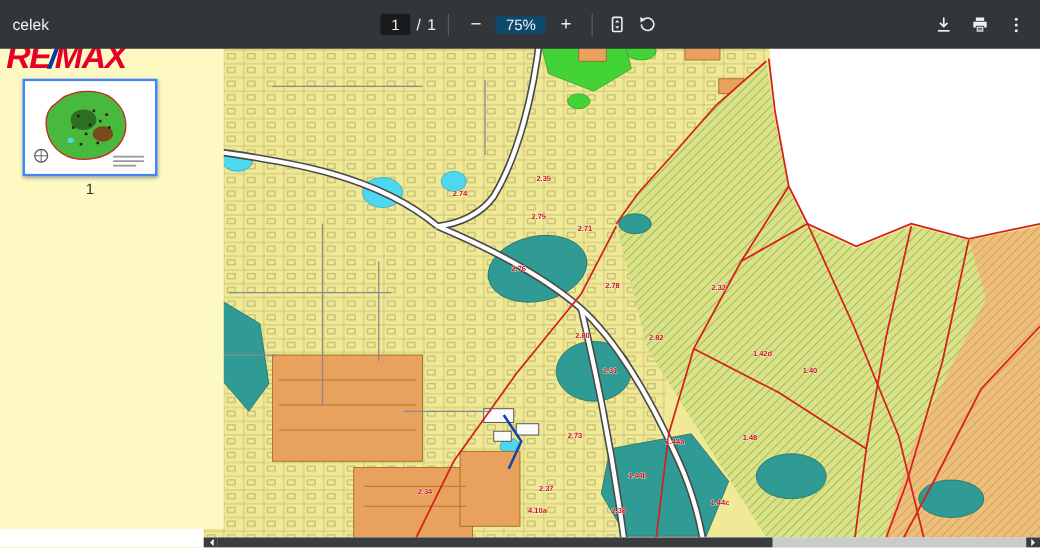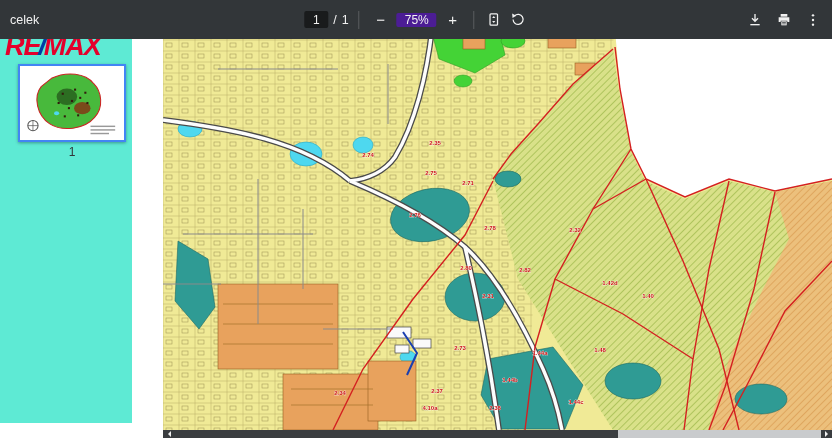--- a/index.html
+++ b/index.html
@@ -17,33 +17,33 @@
   .toolbar-title { margin-left:10px; }
   .toolbar-center {
     position:absolute; left:50%; transform:translateX(-50%);
     display:flex; align-items:center; gap:5px;
   }
   .page-input {
     width:24px; height:17px; background:#191b1c; border:none; outline:none;
     color:#f1f1f1; text-align:center; font-size:12px; border-radius:2px;
     font-family:"Liberation Sans", sans-serif;
   }
-  .zoom-box { background:#4c1d95; border-radius:2px; padding:0 8px; font-size:12px; }
+  .zoom-box { background:#0c4a6e; border-radius:2px; padding:0 8px; font-size:12px; }
   .tb-text-btn {
     width:22px; height:22px; background:none; border:none; color:#f1f1f1;
     font-size:15px; line-height:1; cursor:pointer; padding:0;
   }
   .icon-btn { background:none; border:none; padding:2px; cursor:pointer; display:flex; align-items:center; }
   .icon-btn svg { display:block; }
   .sep { width:1px; height:18px; background:#5a5d60; margin:0 5px; }
   .toolbar-right { margin-left:auto; display:flex; align-items:center; gap:9px; margin-right:9px; }
   
   .sidebar {
-    position:absolute; top:29px; left:0; width:132px; bottom:15px;
-    background:#5eead4; z-index:5;
+    position:absolute; top:29px; left:0; width:179px; bottom:15px;
+    background:#fef9c3; z-index:5;
   }
   .remax-logo {
     margin:1px 0 0 5px; font-weight:bold; font-style:italic;
     font-size:27px; letter-spacing:-1px; white-space:nowrap; line-height:30px;
   }
   .logo-re, .logo-max { color:#e4002b; }
   .logo-slash { color:#003da5; font-size:30px; margin:0 -2px; }
   .thumb-wrap { width:108px; margin:3px 0 0 18px; }
   .thumbnail {
     width:108px; height:78px; background:#fff; border:2px solid #4285f4;

